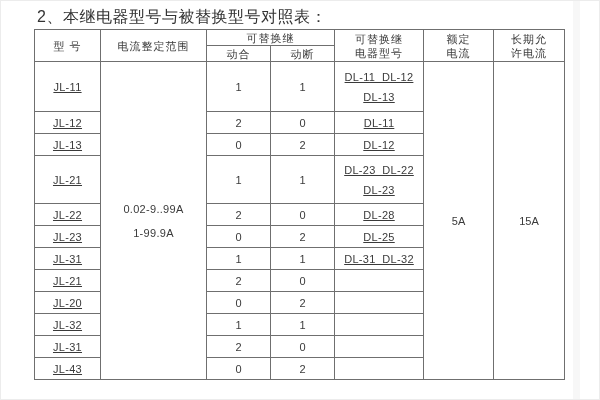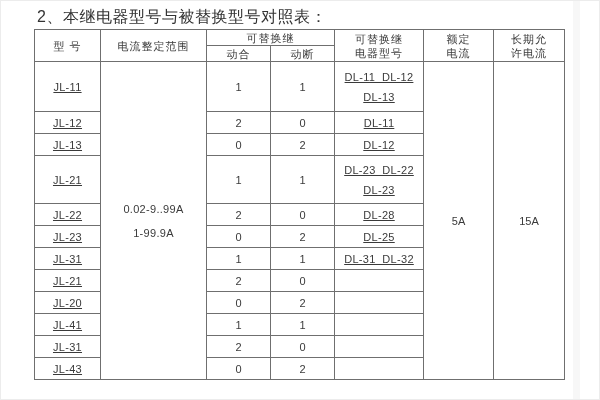--- a/index.html
+++ b/index.html
@@ -180,21 +180,21 @@
     </tr>
     <tr>
       <td class="model-col">JL-20</td>
       <td class="num-col">0</td>
       <td class="num-col">2</td>
       <td class="replace-col">
         
       </td>
     </tr>
     <tr>
-      <td class="model-col">JL-41</td>
+      <td class="model-col">JL-32</td>
       <td class="num-col">1</td>
       <td class="num-col">1</td>
       <td class="replace-col">
         
       </td>
     </tr>
     <tr>
       <td class="model-col">JL-31</td>
       <td class="num-col">2</td>
       <td class="num-col">0</td>

